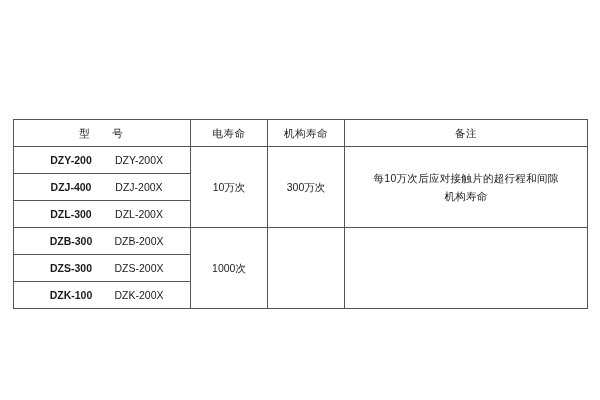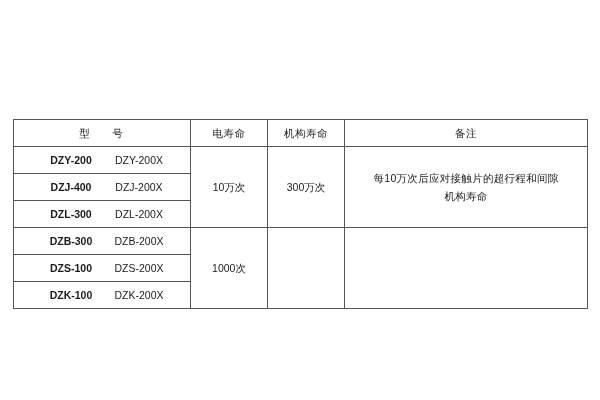--- a/index.html
+++ b/index.html
@@ -128,21 +128,21 @@
           <td class="model-cell">
             <span class="m1">DZB-300</span><span class="m2">DZB-200X</span>
           </td>
           <td rowspan="3">1000次</td>
           <td rowspan="3" class="blank-cell"></td>
           <td rowspan="3" class="blank-cell"></td>
         </tr>
 
         <tr class="row">
           <td class="model-cell">
-            <span class="m1">DZS-100</span><span class="m2">DZS-200X</span>
+            <span class="m1">DZS-300</span><span class="m2">DZS-200X</span>
           </td>
         </tr>
 
         <tr class="row">
           <td class="model-cell">
             <span class="m1">DZK-100</span><span class="m2">DZK-200X</span>
           </td>
         </tr>
       </tbody>
     </table>

